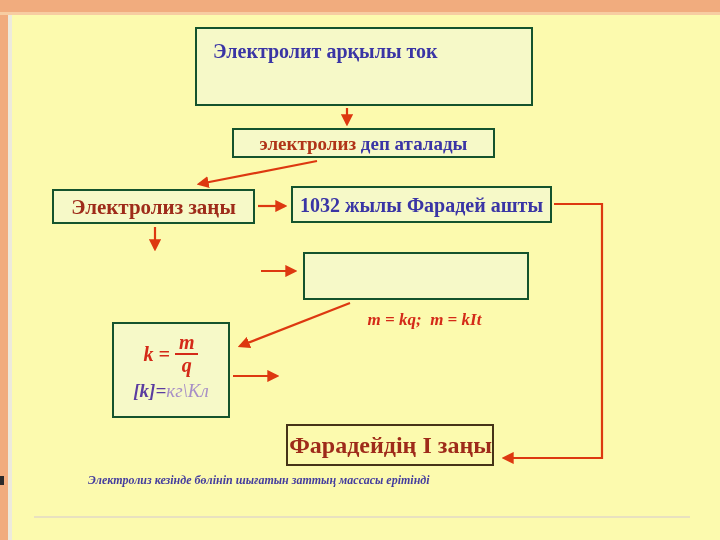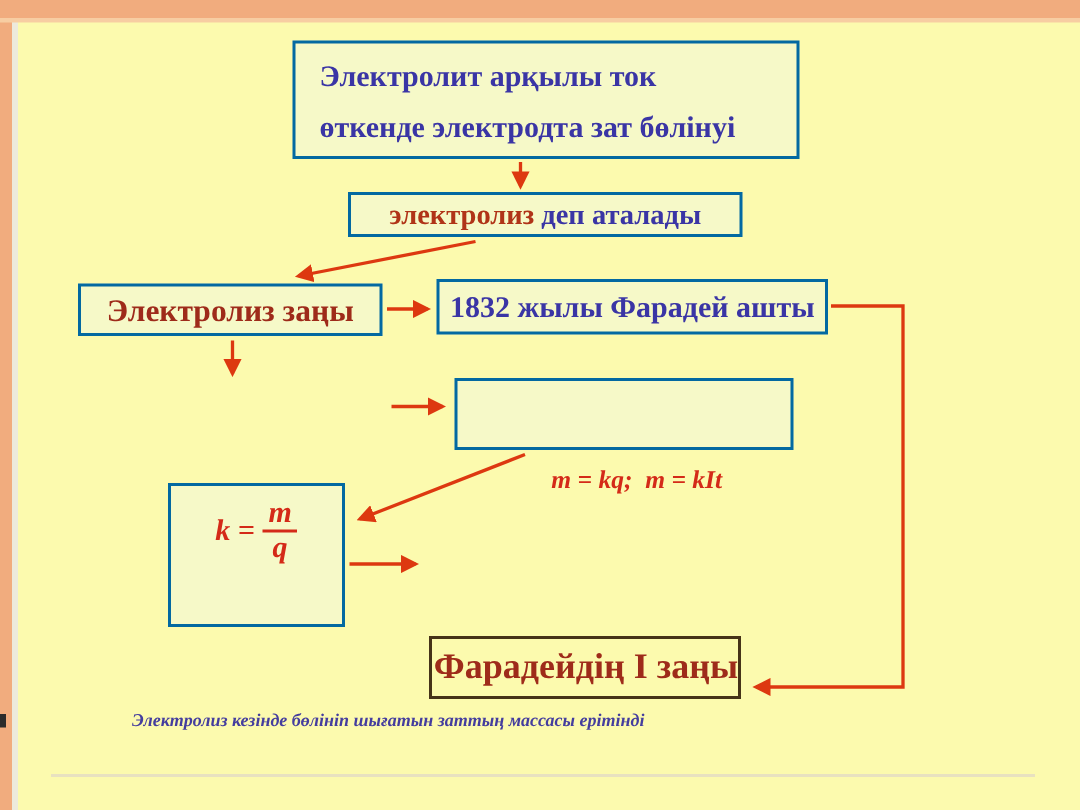--- a/index.html
+++ b/index.html
@@ -13,21 +13,21 @@
   .edge-left{position:absolute;left:0;top:0;width:8px;height:540px;background:#F1AC7E;}
   .edge-top-light{position:absolute;left:0;top:12px;width:720px;height:3px;background:#F7CDA2;}
   .edge-top{position:absolute;left:0;top:0;width:720px;height:12px;background:#F1AC7E;}
   .edge-mark{position:absolute;left:0;top:476px;width:4px;height:9px;background:#2B2B2B;}
 
   
   svg.connectors{position:absolute;left:0;top:0;width:720px;height:540px;pointer-events:none;}
 
   
   .gbox{
-    position:absolute;border:2px solid #0369a1;background:#F6F9C8;
+    position:absolute;border:2px solid #14532d;background:#F6F9C8;
     box-sizing:border-box;text-align:center;
   }
   .title-box{left:195px;top:27px;width:338px;height:79px;text-align:left;
     padding:5px 0 0 16px;font-size:20px;font-weight:bold;line-height:34px;color:#3A35A5;}
   .named-box{left:232px;top:128px;width:263px;height:30px;
     font-size:19px;font-weight:bold;line-height:27px;color:#3A35A5;}
   .named-box .term{color:#B03418;}
   .law-box{left:52px;top:189px;width:203px;height:35px;
     font-size:21px;font-weight:bold;line-height:32px;color:#9E2B1A;}
   .discovery-box{left:291px;top:186px;width:261px;height:37px;
@@ -81,47 +81,49 @@
       <path d="M155,227 V249" marker-end="url(#ah)"></path>
       <path d="M261,271 H295" marker-end="url(#ah)"></path>
       <path d="M350,303 L240,346" marker-end="url(#ah)"></path>
       <path d="M233,376 H277" marker-end="url(#ah)"></path>
       <path d="M554,204 H602 V458 H504" marker-end="url(#ah)"></path>
     </g>
   </svg>
 
   <div class="gbox title-box">
     <span>Электролит арқылы ток</span><br>
-    <span>өткенде электродта зат бөлінуі</span>
   </div>
 
   <div class="gbox named-box">
     <span class="term">электролиз</span><span> деп аталады</span>
   </div>
 
   <div class="gbox law-box">
     <span>Электролиз заңы</span>
   </div>
 
   <div class="gbox discovery-box">
-    <span>1832 жылы Фарадей ашты</span>
+    <span>1032 жылы Фарадей ашты</span>
   </div>
 
 
   <div class="gbox formula-box">
     <span>m = kq;  m = kIt</span>
   </div>
 
   <div class="gbox k-box">
     <div class="frac-row">
       <span>k =</span>
       <span class="frac">
         <span class="num">m</span>
         <span class="den">q</span>
       </span>
+    </div>
+    <div class="unit-row">
+      <span class="bracket">[k]=</span><span class="unit">кг\Кл</span>
     </div>
   </div>
 
 
   <div class="gbox faraday-box">
     <span>Фарадейдің I заңы</span>
   </div>
 
   <div class="footer">
     <span>Электролиз кезінде бөлініп шығатын заттың массасы ерітінді</span><br>

